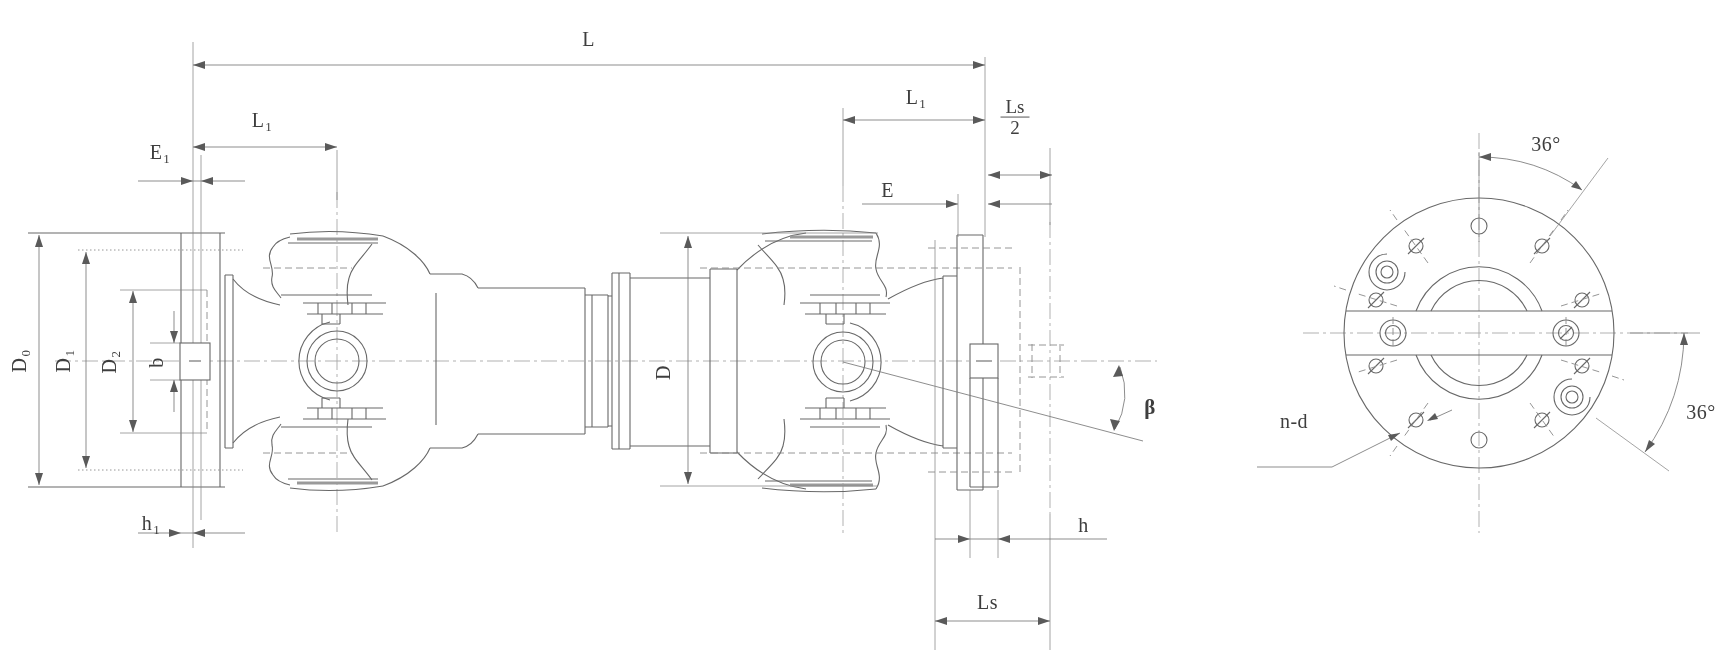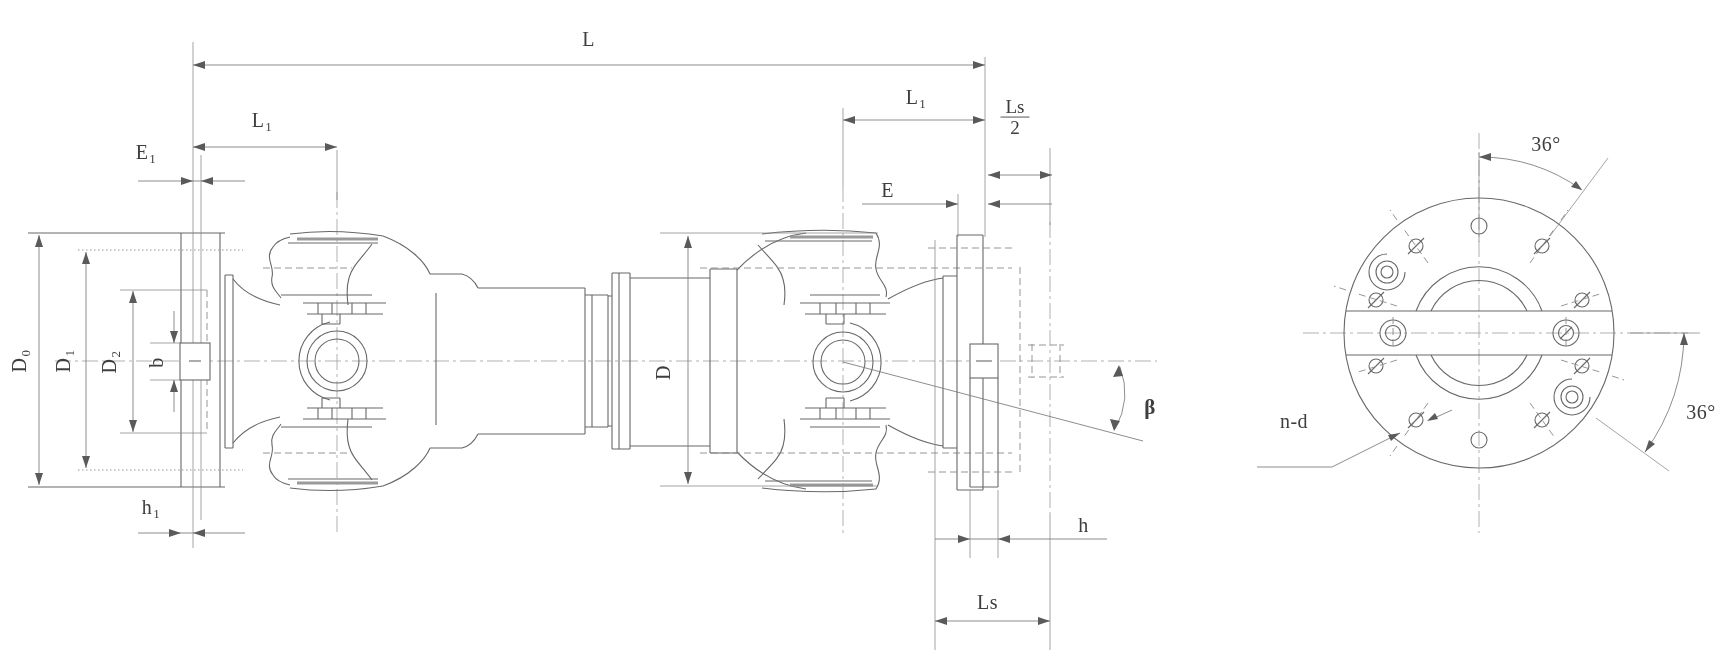--- a/index.html
+++ b/index.html
@@ -257,26 +257,26 @@
       <path class="dim" d="M1257,467 H1332 L1400,433"></path>
       <polygon class="arr" points="1400,433 1391,441 1388,435"></polygon>
       <path class="dim" d="M1430,420 L1452,410"></path>
       <polygon class="arr" points="1427,421 1438,419 1435,413"></polygon>
     </g>
   </g>
 </svg>
 
   <div class="lbl" style="left:589px;top:40px"><span>L</span><span class="sub"></span></div>
   <div class="lbl" style="left:262px;top:121px"><span>L</span><span class="sub">1</span></div>
-  <div class="lbl" style="left:146px;top:153px"><span>E</span><span class="sub">1</span></div>
+  <div class="lbl" style="left:160px;top:153px"><span>E</span><span class="sub">1</span></div>
   <div class="lbl rot" style="left:20px;top:361px"><span>D</span><span class="sub">0</span></div>
   <div class="lbl rot" style="left:64px;top:361px"><span>D</span><span class="sub">1</span></div>
   <div class="lbl rot" style="left:110px;top:362px"><span>D</span><span class="sub">2</span></div>
   <div class="lbl rot" style="left:157px;top:362px"><span>b</span><span class="sub"></span></div>
-  <div class="lbl" style="left:151px;top:508px"><span>h</span><span class="sub">1</span></div>
+  <div class="lbl" style="left:151px;top:524px"><span>h</span><span class="sub">1</span></div>
   <div class="lbl rot" style="left:664px;top:372px"><span>D</span><span class="sub"></span></div>
   <div class="lbl" style="left:916px;top:98px"><span>L</span><span class="sub">1</span></div>
   <div class="frac" style="left:1015px;top:117px">
       <span class="num">Ls</span>
       <span class="den">2</span>
     </div>
   <div class="lbl" style="left:888px;top:191px"><span>E</span><span class="sub"></span></div>
   <div class="lbl beta" style="left:1150px;top:407px"><span>β</span></div>
   <div class="lbl" style="left:1084px;top:526px"><span>h</span><span class="sub"></span></div>
   <div class="lbl" style="left:988px;top:603px"><span>Ls</span><span class="sub"></span></div>

